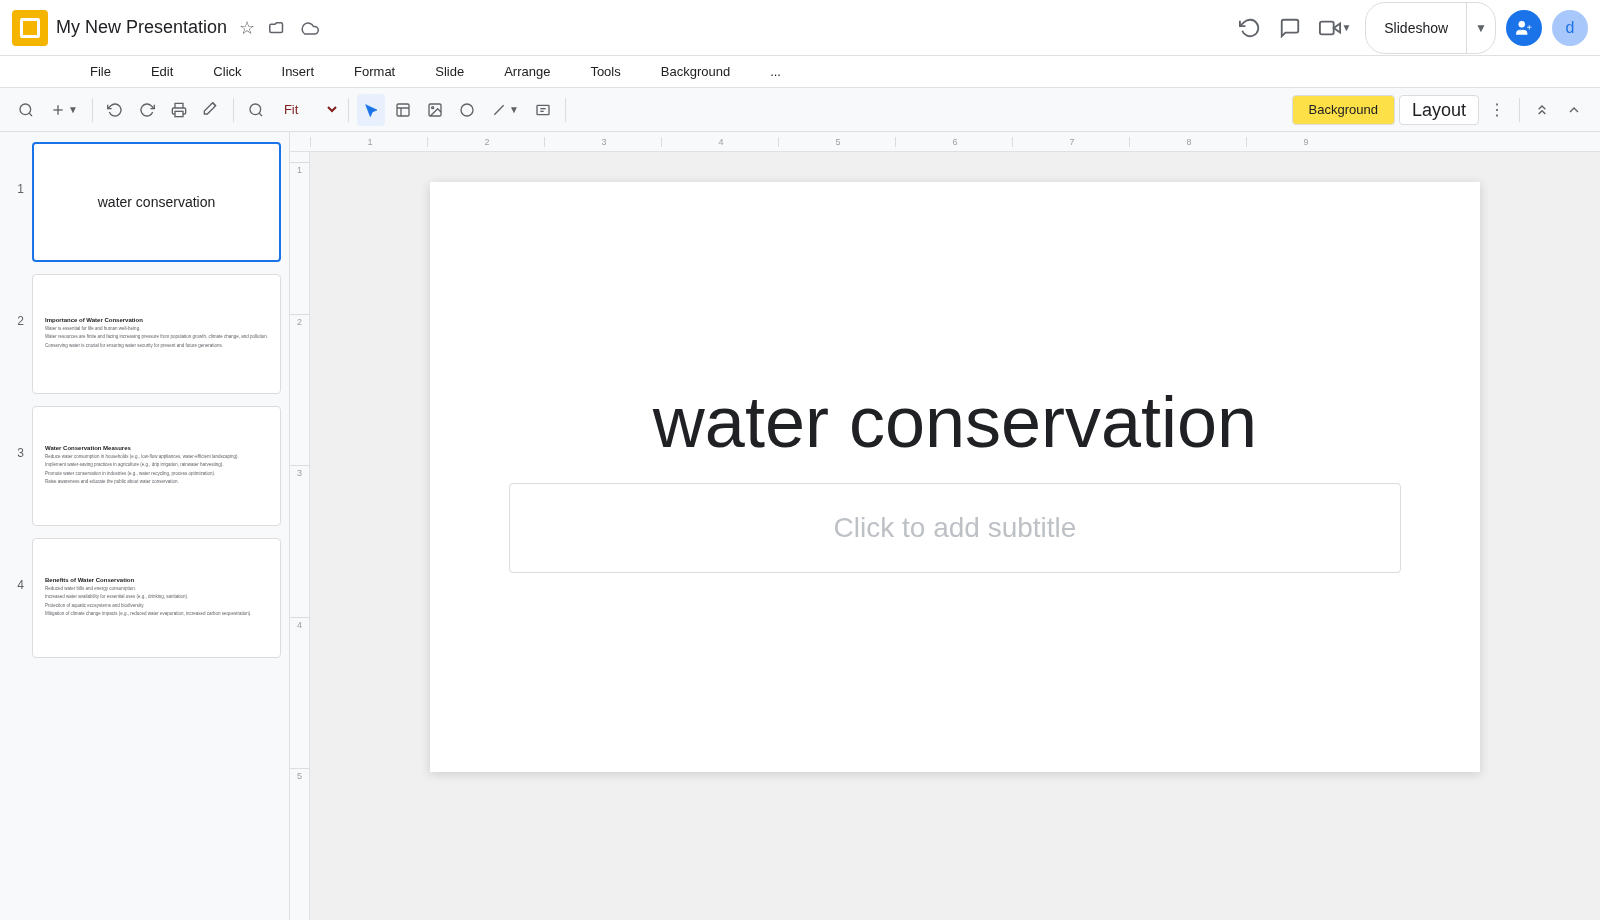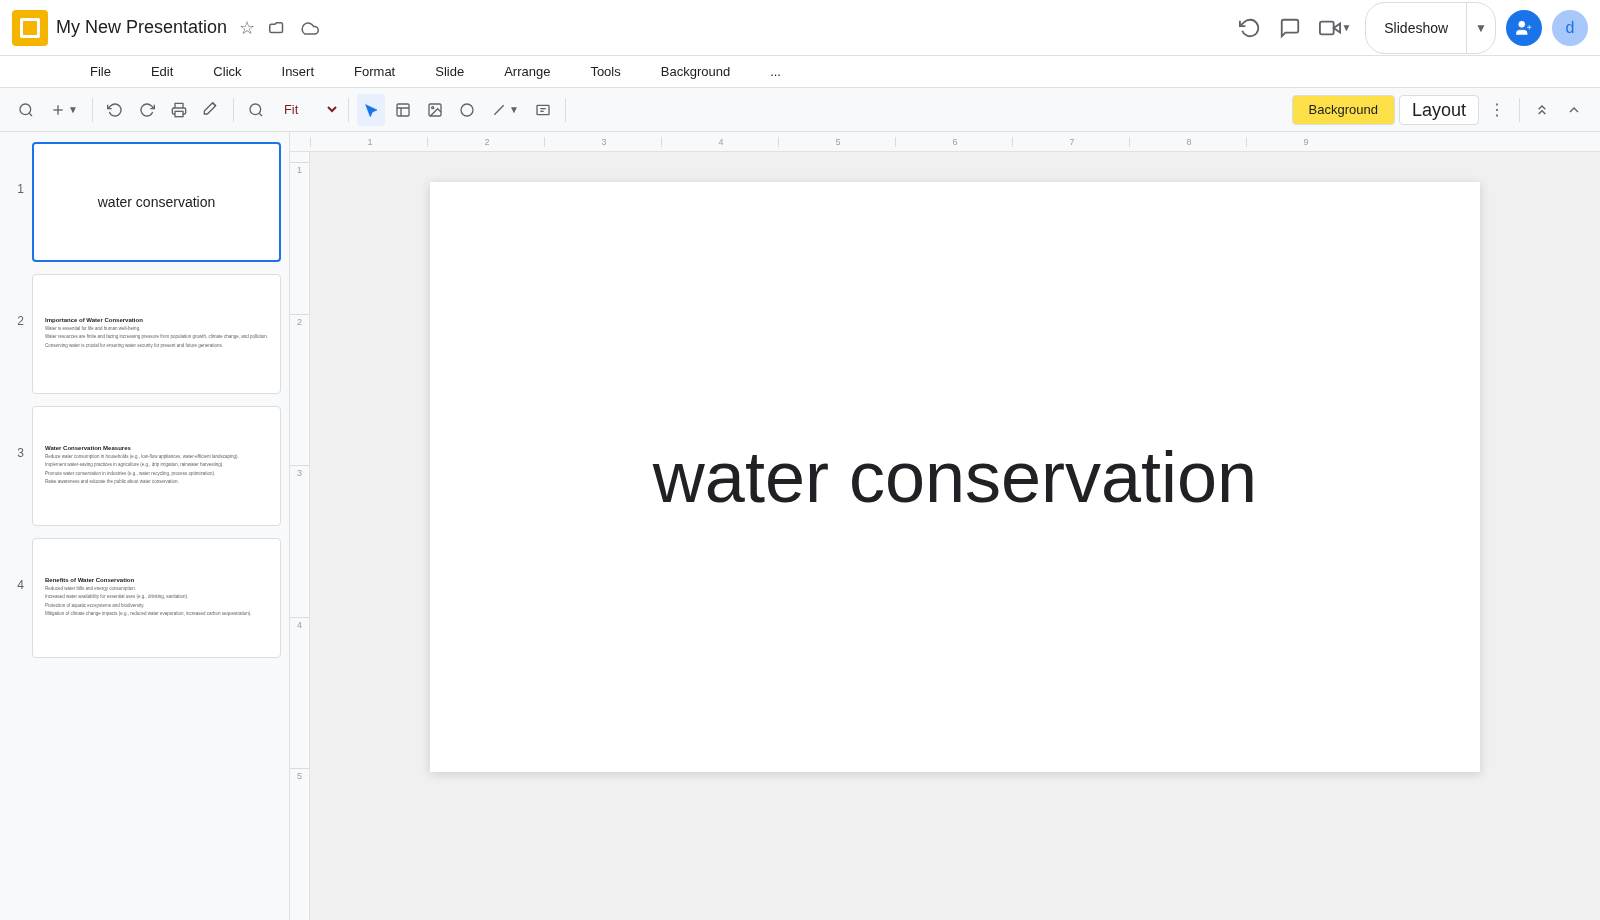--- a/index.html
+++ b/index.html
@@ -639,18 +639,19 @@
         <div class="ruler-v-mark">1</div>
         <div class="ruler-v-mark">2</div>
         <div class="ruler-v-mark">3</div>
         <div class="ruler-v-mark">4</div>
         <div class="ruler-v-mark">5</div>
       </div>
 
       <div class="slide-workspace">
         <div class="slide-main">
           <div class="slide-main-title">water conservation</div>
+          <div class="slide-main-subtitle">Click to add subtitle</div>
         </div>
       </div>
     </div>
   </div>
 
 </div>
 
 </body></html>

